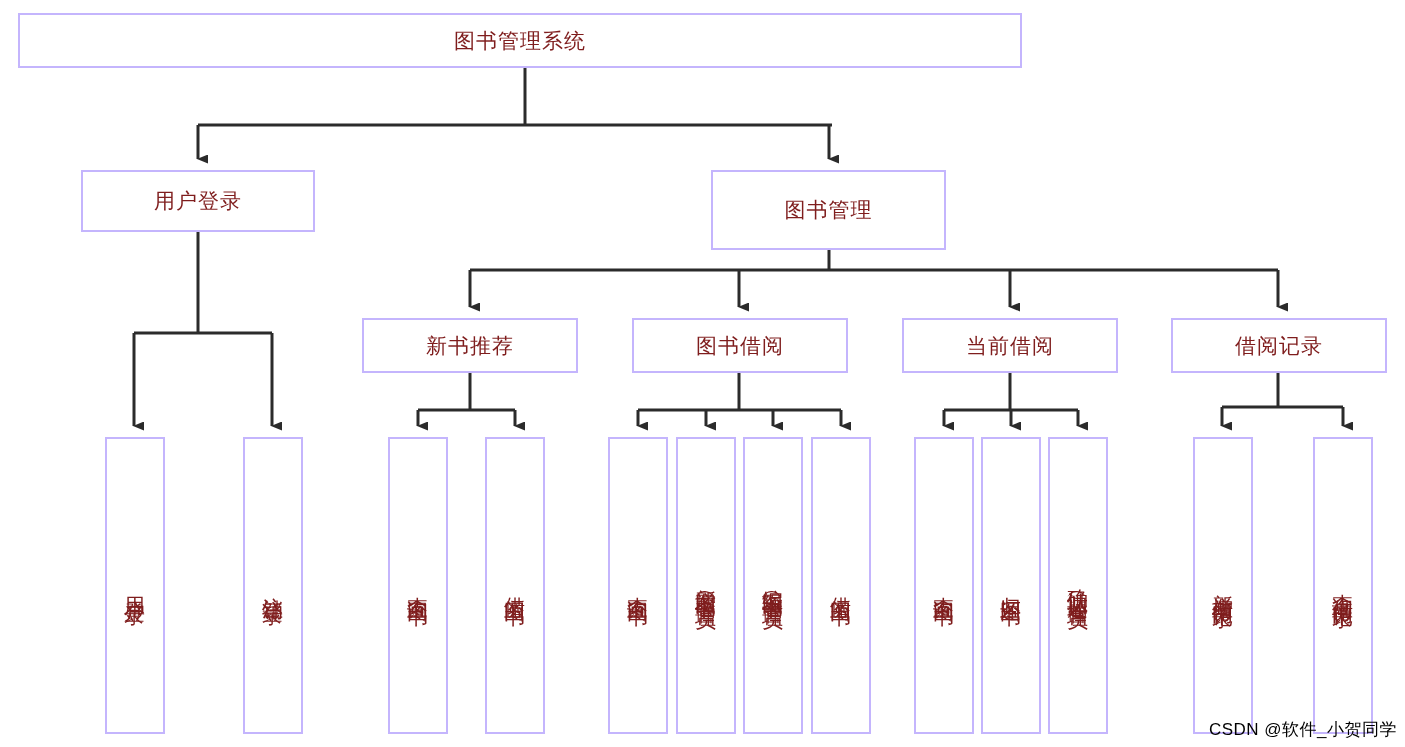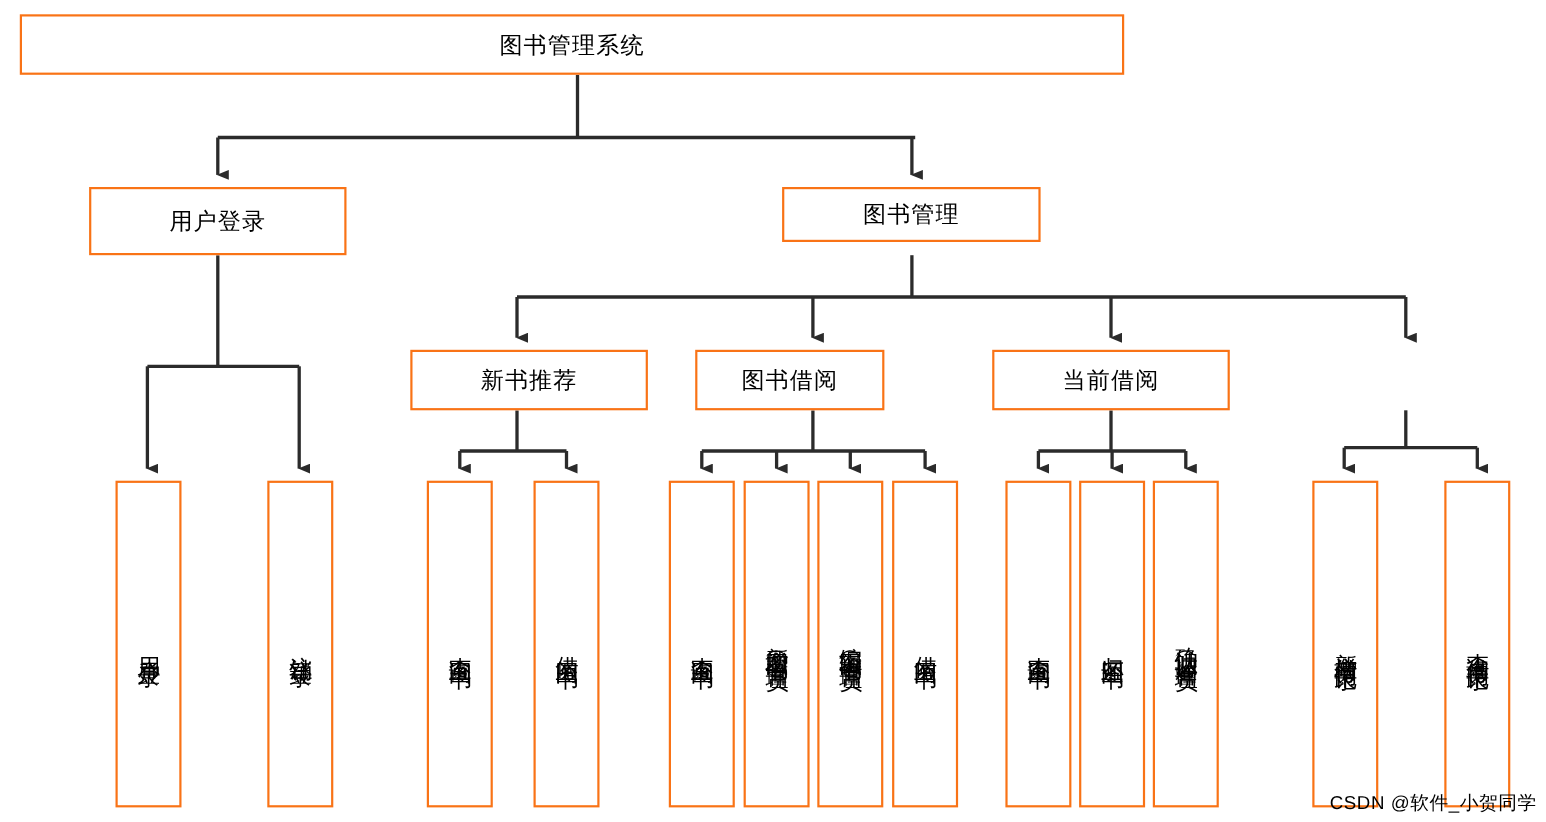--- a/index.html
+++ b/index.html
@@ -22,26 +22,26 @@
     position: absolute;
     left: 0;
     top: 0;
     width: 1405px;
     height: 747px;
     display: block;
   }
   .node-box {
     position: absolute;
     box-sizing: border-box;
-    border: 2px solid #f97316;
+    border: 2px solid #c4b5fd;
     background: #ffffff;
     display: flex;
     align-items: center;
     justify-content: center;
-    color: #000000;
+    color: #7f1d1d;
   }
   .node-box.horiz {
     font-size: 21px;
     letter-spacing: 1px;
     white-space: nowrap;
   }
   .node-box.vert {
     writing-mode: vertical-rl;
     text-orientation: upright;
     font-size: 21px;
@@ -122,32 +122,35 @@
     </g>
   </svg>
 
   <div class="node-box horiz" id="root-node" style="left: 18px; top: 13px; width: 1004px; height: 55px;">
     <span>图书管理系统</span>
   </div>
 
   <div class="node-box horiz" id="l2-0" style="left: 81px; top: 170px; width: 234px; height: 62px;">
     <span>用户登录</span>
   </div>
-  <div class="node-box horiz" id="l2-1" style="left: 711px; top: 170px; width: 235px; height: 50px; text-align: right;">
+  <div class="node-box horiz" id="l2-1" style="left: 711px; top: 170px; width: 235px; height: 80px; text-align: right;">
     <span>图书管理</span>
   </div>
 
-  <div class="node-box horiz" id="l3-0" style="left: 373px; top: 318px; width: 216px; height: 55px;">
+  <div class="node-box horiz" id="l3-0" style="left: 362px; top: 318px; width: 216px; height: 55px;">
     <span>新书推荐</span>
   </div>
-  <div class="node-box horiz" id="l3-1" style="left: 632px; top: 318px; width: 172px; height: 55px;">
+  <div class="node-box horiz" id="l3-1" style="left: 632px; top: 318px; width: 216px; height: 55px;">
     <span>图书借阅</span>
   </div>
   <div class="node-box horiz" id="l3-2" style="left: 902px; top: 318px; width: 216px; height: 55px; text-align: center;">
     <span>当前借阅</span>
+  </div>
+  <div class="node-box horiz" id="l3-3" style="left: 1171px; top: 318px; width: 216px; height: 55px;">
+    <span>借阅记录</span>
   </div>
 
   <div class="node-box vert" id="leaf-0" style="left: 105px; top: 437px; width: 60px; height: 297px;">
     <span class="vtext">用户登录</span>
   </div>
   <div class="node-box vert" id="leaf-1" style="left: 243px; top: 437px; width: 60px; height: 297px;">
     <span class="vtext">注销登录</span>
   </div>
   <div class="node-box vert" id="leaf-2" style="left: 388px; top: 437px; width: 60px; height: 297px;">
     <span class="vtext">查询图书</span>

